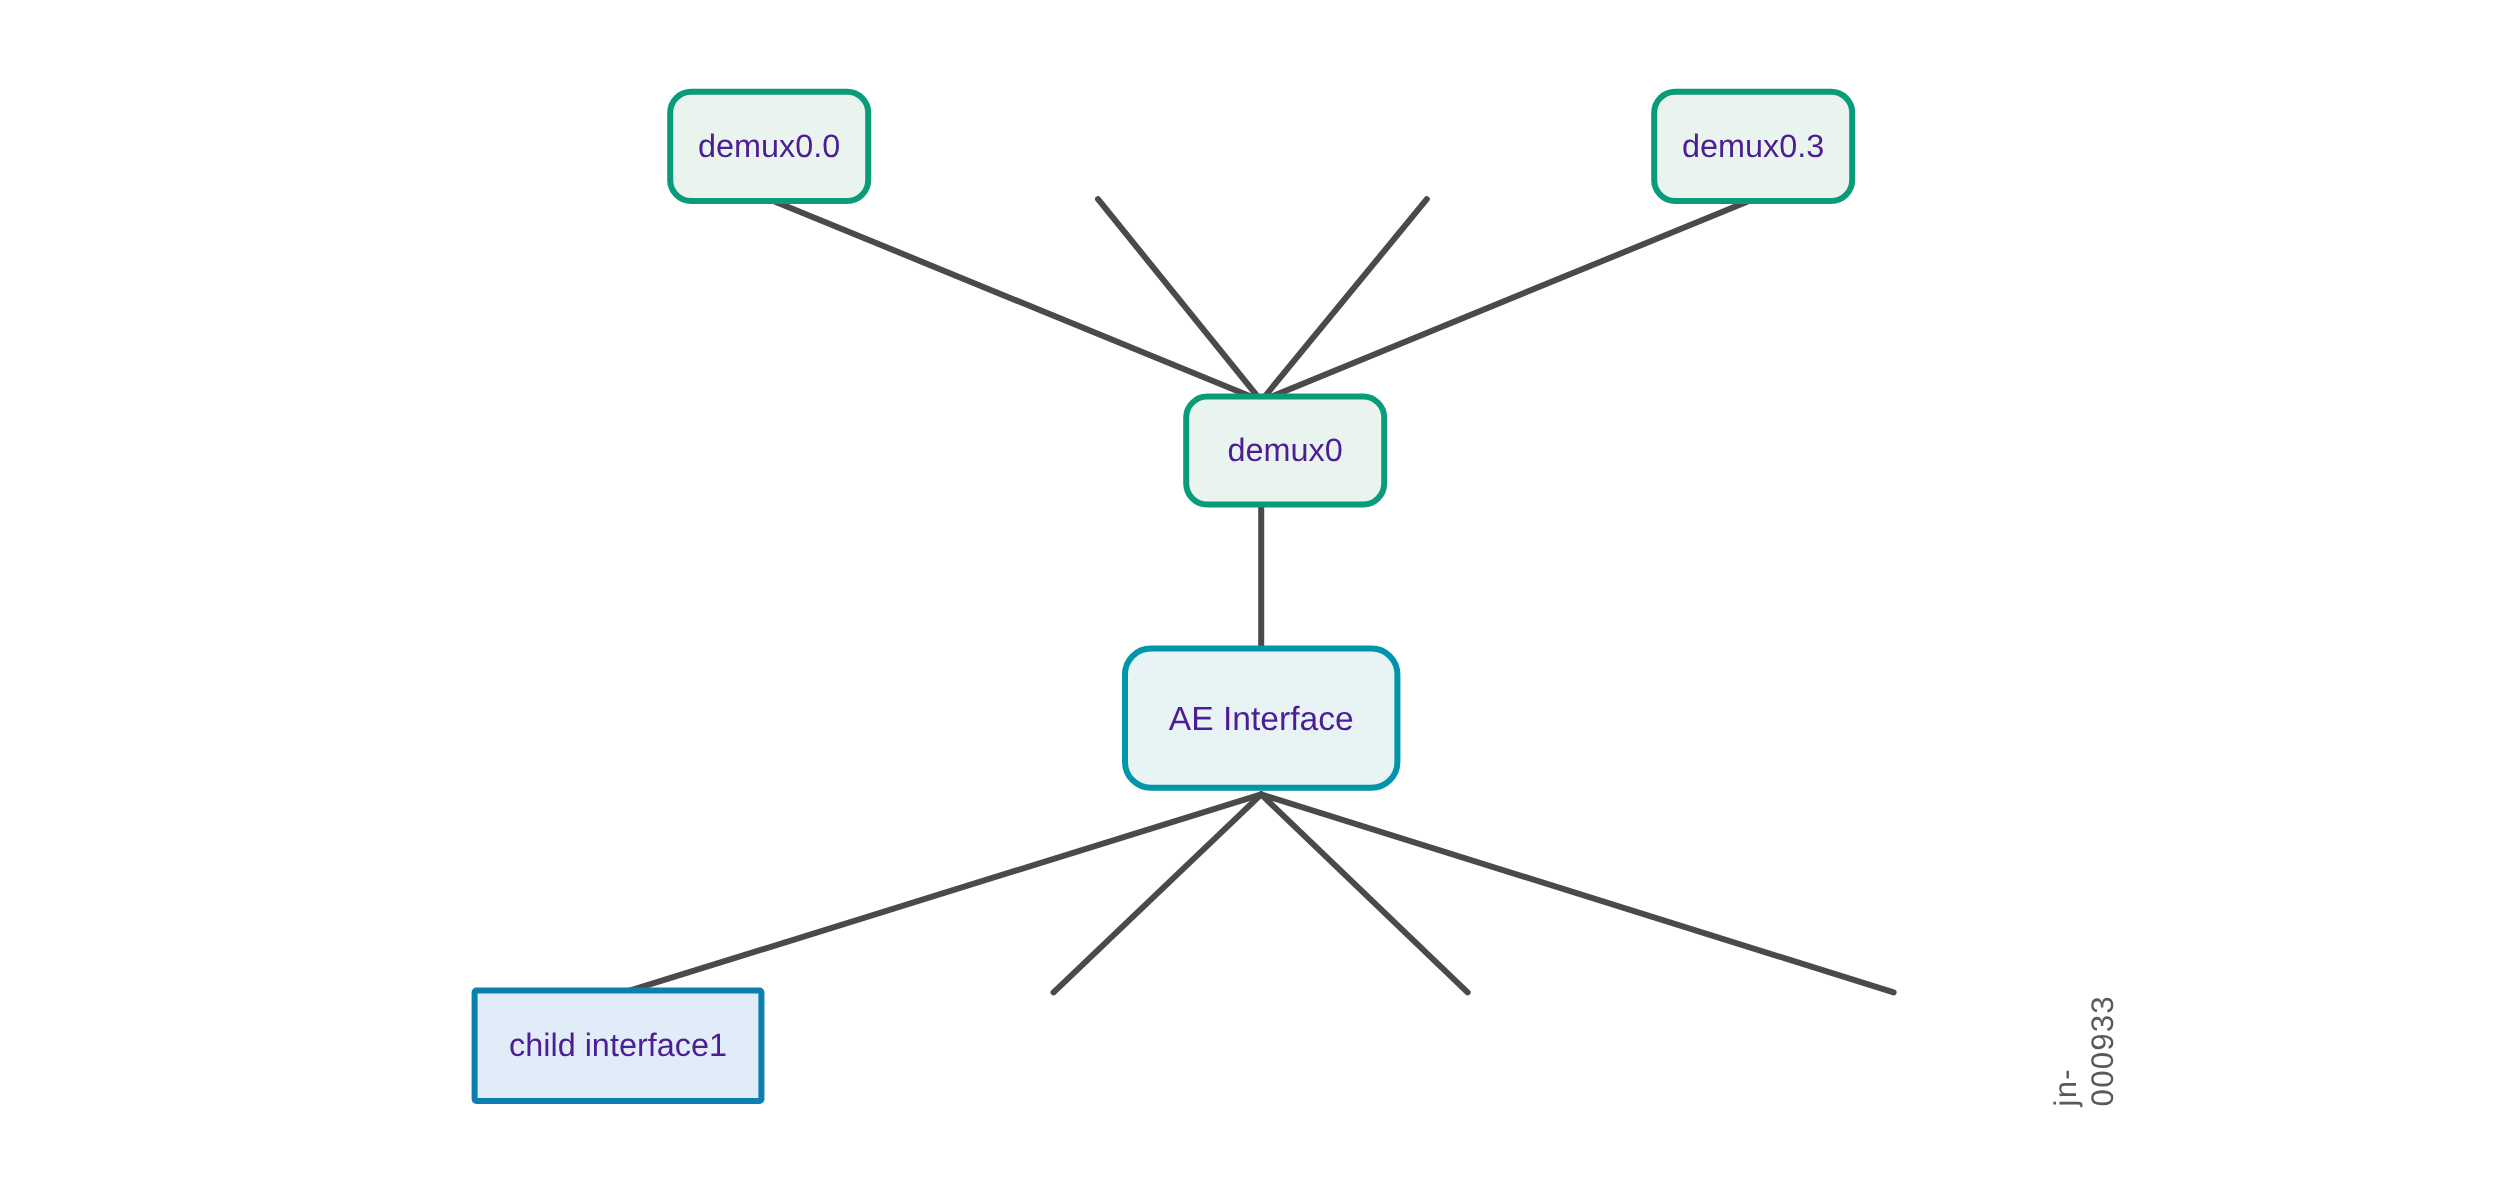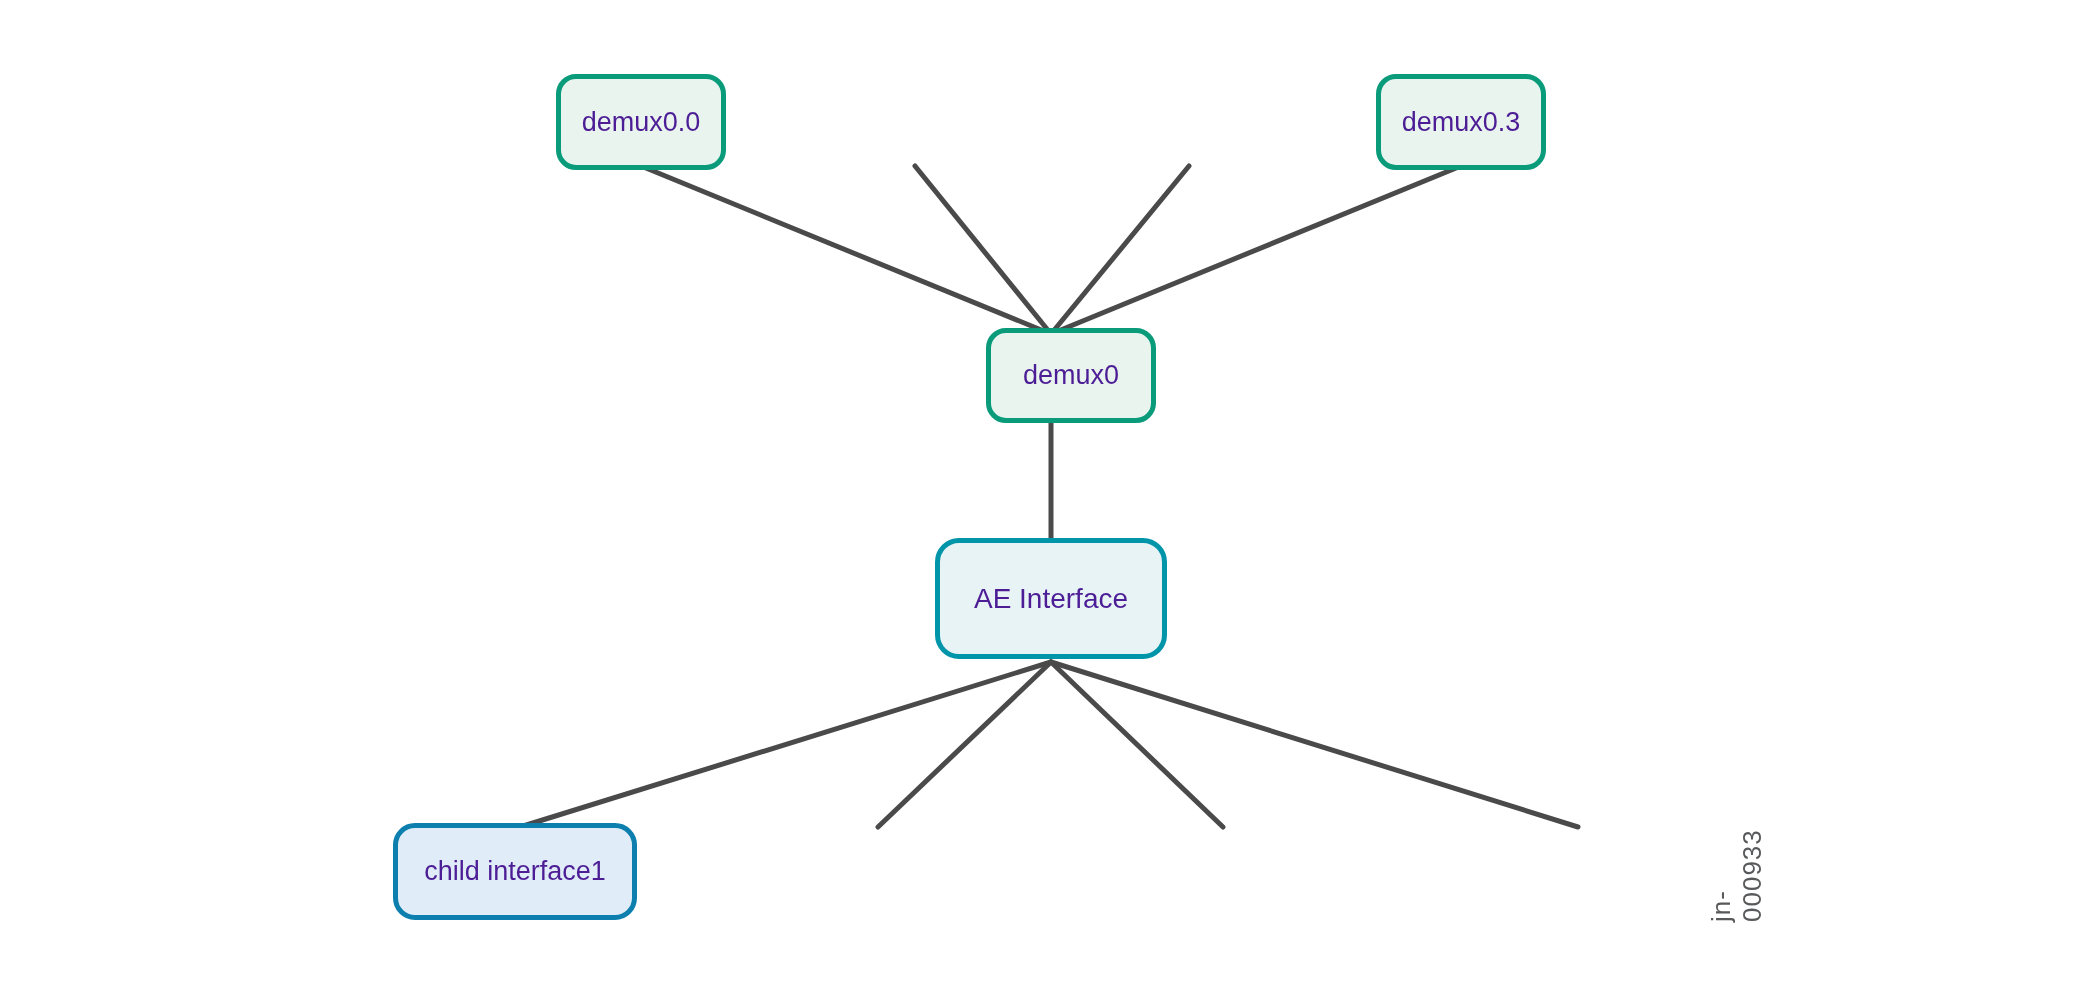--- a/index.html
+++ b/index.html
@@ -65,21 +65,21 @@
     top: 538px;
     border-radius: 24px;
     font-size: 28px;
   }
   .node-child {
     border: 5px solid var(--child-border, #0d7fae);
     background: var(--child-fill, #e0edf8);
     width: 244px;
     height: 97px;
     top: 823px;
-    border-radius: 22px;
+    border-radius: 4px;
   }
   .figure-id {
     position: absolute;
     left: 1706px;
     top: 800px;
     height: 122px;
     display: flex;
     align-items: center;
     justify-content: center;
     writing-mode: vertical-rl;

